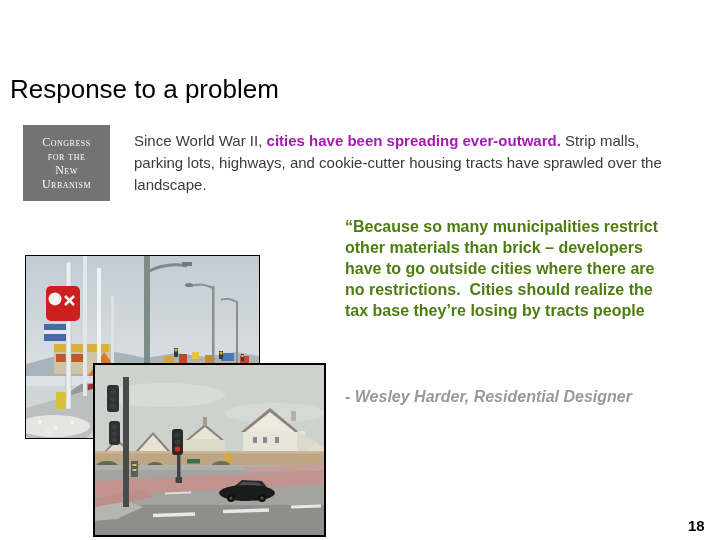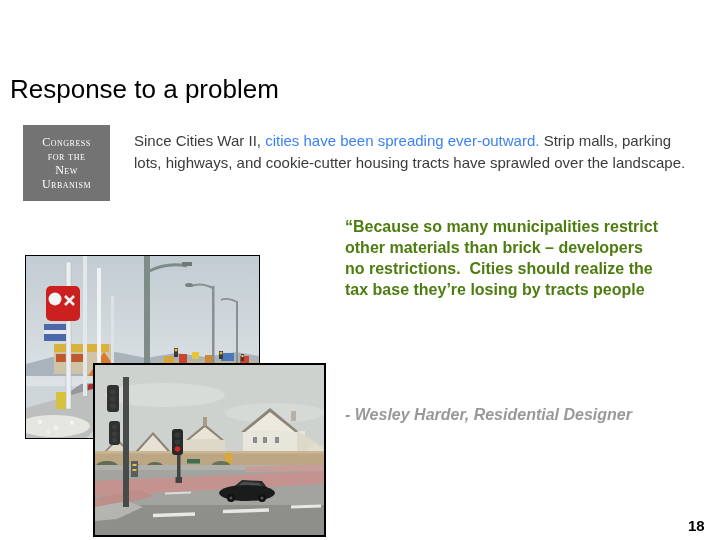--- a/index.html
+++ b/index.html
@@ -16,35 +16,35 @@
     background:#737373;color:#fff;
     display:flex;flex-direction:column;align-items:center;justify-content:center;
     font-family:"Liberation Serif",serif;font-variant:small-caps;
     font-size:12px;line-height:14px;text-align:center;letter-spacing:0.5px;
   }
 
   .intro{
     position:absolute;left:134px;top:130px;width:552px;
     font-size:15px;line-height:22px;color:#3b3b3b;
   }
-  .intro .hl{color:#3b82f6;font-weight:400;}
+  .intro .hl{color:#a21caf;font-weight:700;}
 
   .photo{position:absolute;overflow:hidden;background:#cfd6da;}
   .photo1{left:25px;top:255px;width:233px;height:182px;border:1px solid #000;}
   .photo2{left:93px;top:363px;width:229px;height:170px;border:2px solid #000;z-index:5;}
   .photo svg{display:block;}
 
   .quote{
     position:absolute;left:345px;top:216px;width:360px;
     font-size:16px;font-weight:700;color:#4d7c0f;line-height:21px;
   }
   .quote div{white-space:pre;}
 
   .attribution{
-    position:absolute;left:345px;top:404px;width:360px;
+    position:absolute;left:345px;top:386px;width:360px;
     font-size:16px;font-weight:700;font-style:italic;color:#999999;line-height:22px;
   }
   .attribution div{white-space:pre;}
 
   .page-number{
     position:absolute;left:688px;top:517px;
     font-size:15px;font-weight:700;color:#000;
   }
 </style>
 </head>
@@ -54,21 +54,21 @@
 
   <h1 class="page-title">Response to a problem</h1>
 
   <div class="logo-box">
     <span>Congress</span>
     <span>for the</span>
     <span>New</span>
     <span>Urbanism</span>
   </div>
 
-  <div class="intro"><span>Since Cities War II, </span><span class="hl">cities have been spreading ever-outward.</span><span> Strip malls, parking lots, highways, and cookie-cutter housing tracts have sprawled over the landscape.</span></div>
+  <div class="intro"><span>Since World War II, </span><span class="hl">cities have been spreading ever-outward.</span><span> Strip malls, parking lots, highways, and cookie-cutter housing tracts have sprawled over the landscape.</span></div>
 
   <div class="photo photo1">
     <svg width="233" height="182" viewBox="0 0 233 182">
       <defs>
         <linearGradient id="sky1" x1="0" y1="0" x2="0" y2="1">
           <stop offset="0" stop-color="#c2ccd3"></stop>
             <stop offset="1" stop-color="#dde2e4"></stop>
         </linearGradient>
       </defs>
       <g>
@@ -231,20 +231,21 @@
           <circle cx="136" cy="133" r="1.5" fill="#555"></circle>
         <circle cx="167" cy="133" r="4" fill="#111"></circle>
           <circle cx="167" cy="133" r="1.5" fill="#555"></circle>
       </g>
     </svg>
   </div>
 
   <div class="quote">
     <div>“Because so many municipalities restrict</div>
     <div>other materials than brick – developers</div>
+    <div>have to go outside cities where there are</div>
     <div>no restrictions.  Cities should realize the</div>
     <div>tax base they’re losing by tracts people</div>
   </div>
 
   <div class="attribution">
     <div>- Wesley Harder, Residential Designer</div>
   </div>
 
   <div class="page-number">18</div>
 

